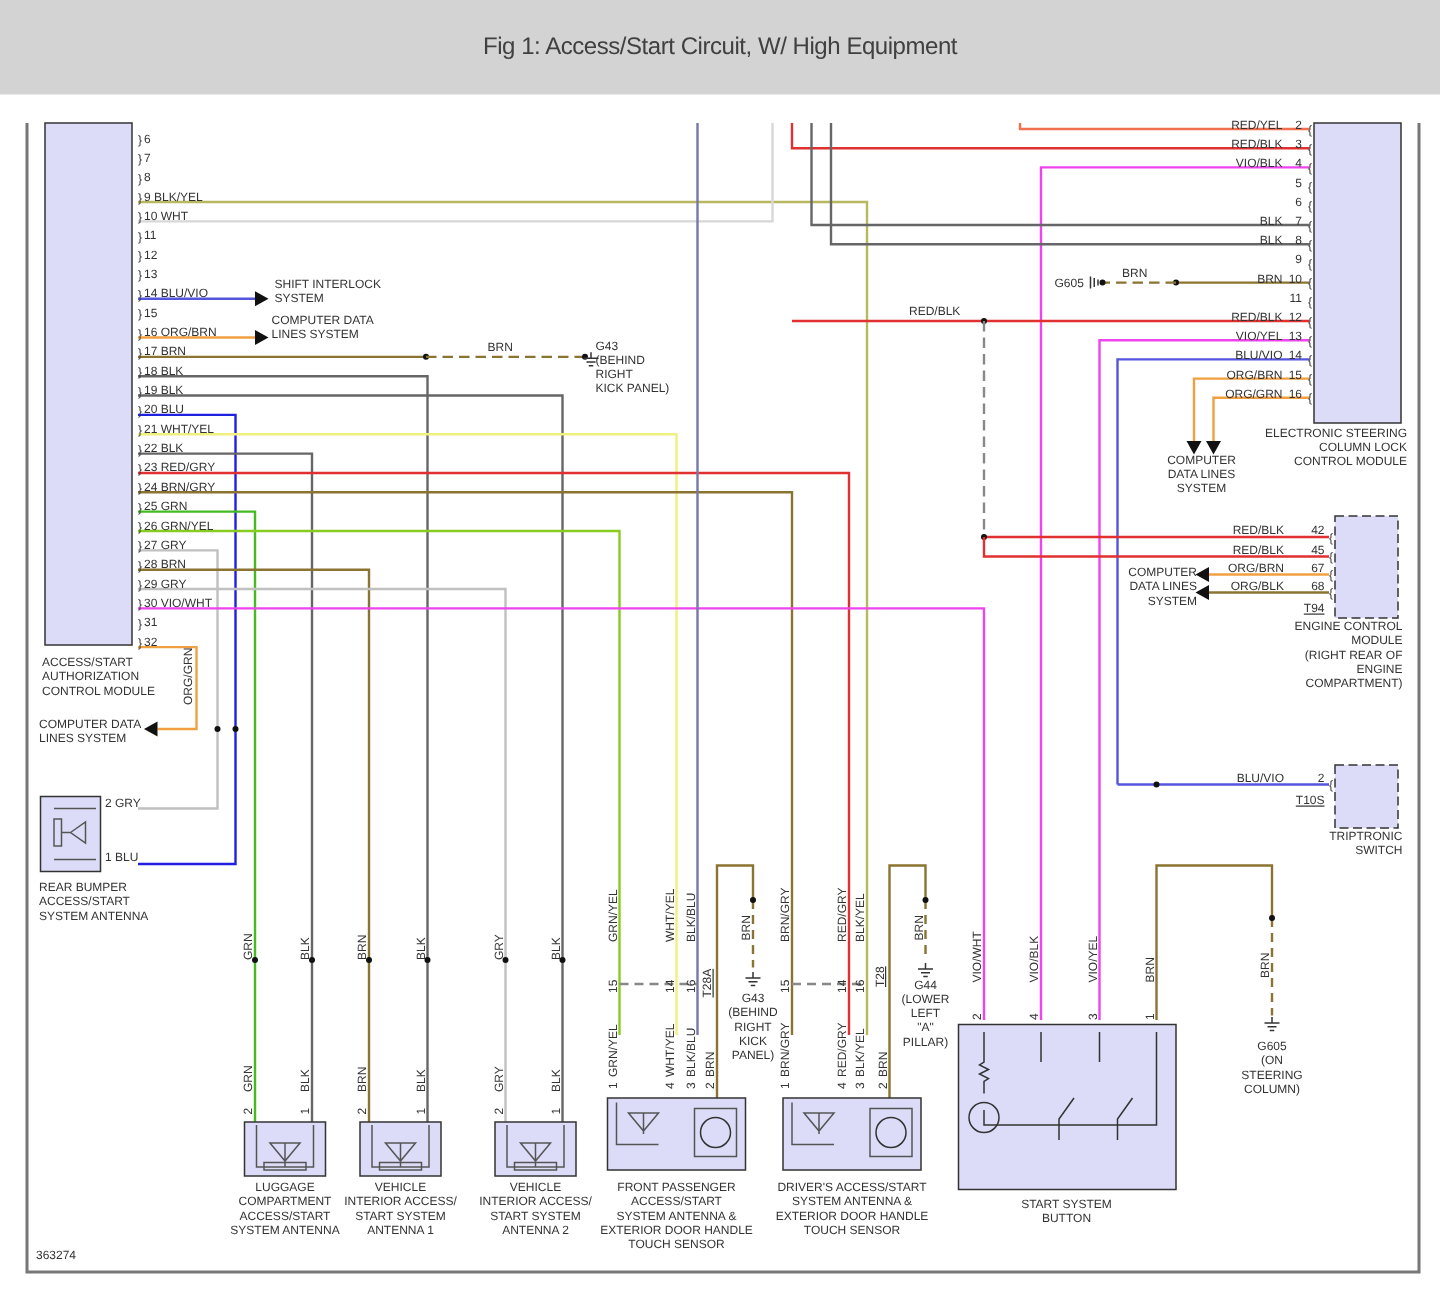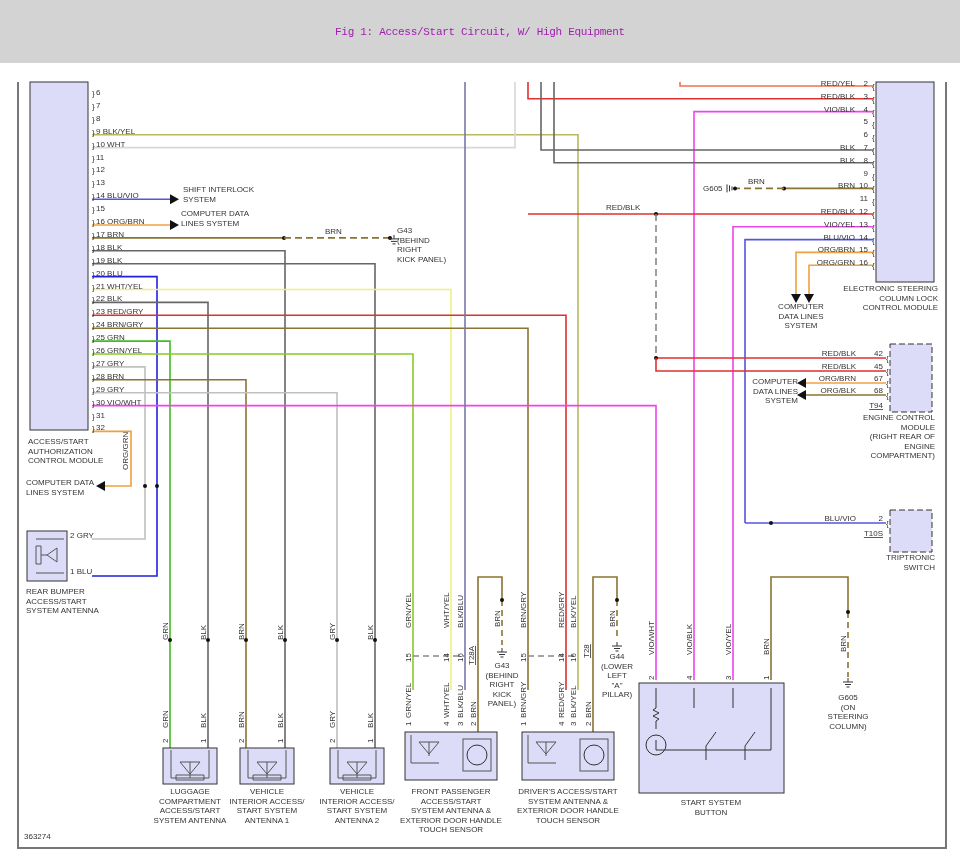--- a/index.html
+++ b/index.html
@@ -1,18 +1,18 @@
 <!DOCTYPE html>
 <html><head>
 <meta charset="utf-8">
 <style>
   html,body{margin:0;padding:0;background:#fff;}
   body{width:960px;height:862px;position:relative;overflow:hidden;font-family:"Liberation Sans",sans-serif;}
   .title-bar{position:absolute;left:0;top:0;width:960px;height:63px;background:#d3d3d3;display:flex;align-items:center;justify-content:center;}
-  .title-bar span{font-family:Liberation Mono, monospace;font-size:11px;color:#a21caf;letter-spacing:-0.3px;}
+  .title-bar span{font-family:Liberation Sans, sans-serif;font-size:16px;color:#404040;letter-spacing:-0.3px;}
   svg#diagram{position:absolute;left:0;top:0;}
   svg text{font-family:"Liberation Sans",sans-serif;font-size:8px;fill:#333;}
   .frame{fill:none;stroke:#777;stroke-width:2;}
 </style>
 </head>
 <body>
 
 <div class="title-bar">
   <span>Fig 1: Access/Start Circuit, W/ High Equipment</span>
 </div>

